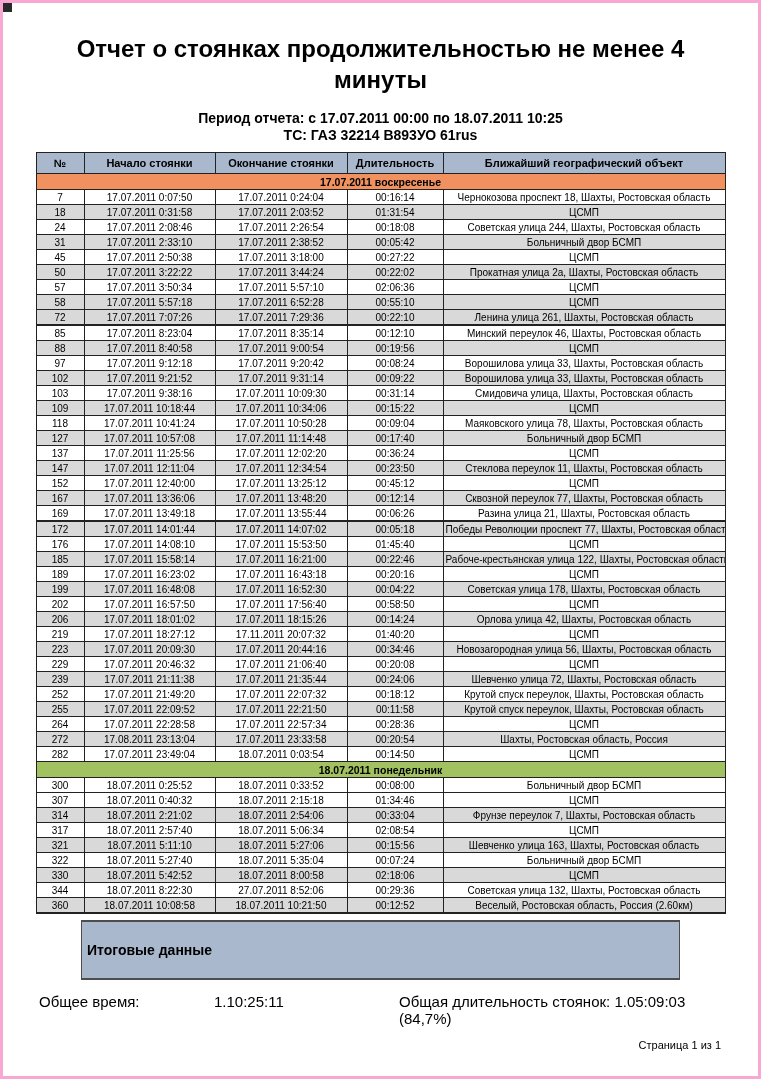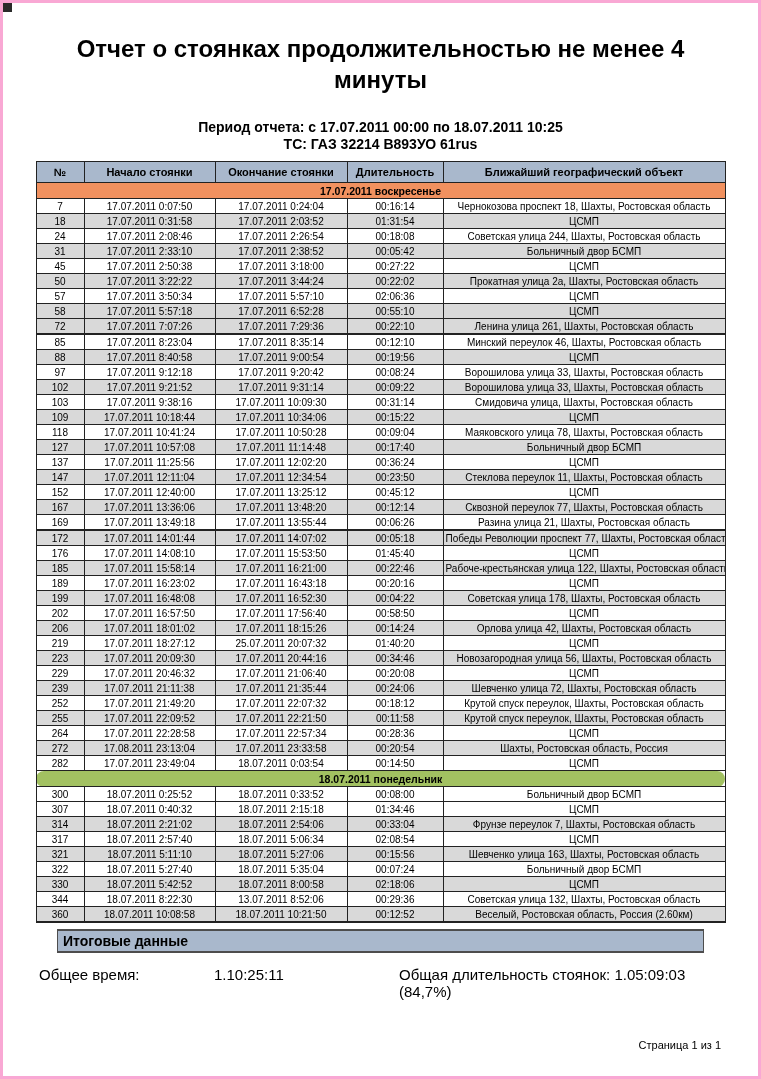--- a/index.html
+++ b/index.html
@@ -6,50 +6,50 @@
   .page {
     position:relative; width:761px; height:1079px; background:#ffffff;
     font-family:"Liberation Sans", sans-serif; color:#000;
     border:3px solid #f9a8d4; box-sizing:border-box; overflow:hidden;
   }
   .corner-mark { position:absolute; left:0; top:0; width:9px; height:9px; background:#2a2a2a; }
   h1.title {
     margin:30px auto 0; max-width:640px; text-align:center;
     font-size:24px; line-height:1.3; font-weight:bold;
   }
-  .meta { text-align:center; font-weight:bold; font-size:14px; margin-top:24px; }
+  .meta { text-align:center; font-weight:bold; font-size:14px; margin-top:15px; }
   .meta.vehicle { margin-top:1px; }
 
   table.stops {
     border-collapse:collapse; table-layout:fixed;
     width:689px; margin:9px auto 0;
     border:1px solid var(--table-border, #222);
     border-bottom-width:2px;
   }
   table.stops th, table.stops td {
     border:1px solid var(--table-border, #222);
     text-align:center; vertical-align:middle;
     padding:1px 2px; overflow:hidden; white-space:nowrap;
   }
   table.stops th {
     background:var(--header-bg, #a9b8cc);
     font-size:11px; font-weight:bold; height:18px;
   }
   tr.section td { font-weight:bold; font-size:10.5px; height:13px; }
   tr.section.orange td { background:var(--section-orange, #f1915f); }
-  tr.section.green  td { background:var(--section-green, #a2c161);border-radius:8px; }
+  tr.section.green  td { background:var(--section-green, #a2c161); }
   tr.data td { font-size:10px; height:12px; line-height:1.15; }
   tr.data.shaded td { background:var(--row-stripe, #d9d9d9); }
   tr.data.thick td { border-top-width:2px; }
 
   .summary-bar {
-    width:647px; margin:6px auto 0; box-sizing:border-box;
+    width:599px; margin:6px auto 0; box-sizing:border-box;
     background:var(--summary-bar-bg, #a9b8cc);
     border:1px solid #4d4d4d; border-top-width:2px; border-bottom-width:2px;
-    font-size:14px; font-weight:bold; padding:2px 5px;
+    font-size:14px; font-weight:bold; padding:20px 5px;
   }
   .summary-line { display:flex; margin:13px 36px 0; font-size:15px; }
   .summary-line .lbl { flex:0 0 175px; }
   .summary-line .val { flex:0 0 185px; }
   .summary-line .tot { flex:1 1 auto; }
 
   .page-footer { position:absolute; top:1036px; right:37px; font-size:11px; }
 </style>
 </head>
 <body>
@@ -281,21 +281,21 @@
         <tr class="data shaded">
           <td>206</td>
           <td>17.07.2011 18:01:02</td>
           <td>17.07.2011 18:15:26</td>
           <td>00:14:24</td>
           <td>Орлова улица 42, Шахты, Ростовская область</td>
         </tr>
         <tr class="data">
           <td>219</td>
           <td>17.07.2011 18:27:12</td>
-          <td>25.07.2011 20:07:32</td>
+          <td>17.11.2011 20:07:32</td>
           <td>01:40:20</td>
           <td>ЦСМП</td>
         </tr>
         <tr class="data shaded">
           <td>223</td>
           <td>17.07.2011 20:09:30</td>
           <td>17.07.2011 20:44:16</td>
           <td>00:34:46</td>
           <td>Новозагородная улица 56, Шахты, Ростовская область</td>
         </tr>
@@ -396,21 +396,21 @@
         <tr class="data shaded">
           <td>330</td>
           <td>18.07.2011 5:42:52</td>
           <td>18.07.2011 8:00:58</td>
           <td>02:18:06</td>
           <td>ЦСМП</td>
         </tr>
         <tr class="data">
           <td>344</td>
           <td>18.07.2011 8:22:30</td>
-          <td>13.07.2011 8:52:06</td>
+          <td>27.07.2011 8:52:06</td>
           <td>00:29:36</td>
           <td>Советская улица 132, Шахты, Ростовская область</td>
         </tr>
         <tr class="data shaded">
           <td>360</td>
           <td>18.07.2011 10:08:58</td>
           <td>18.07.2011 10:21:50</td>
           <td>00:12:52</td>
           <td>Веселый, Ростовская область, Россия (2.60км)</td>
         </tr>

